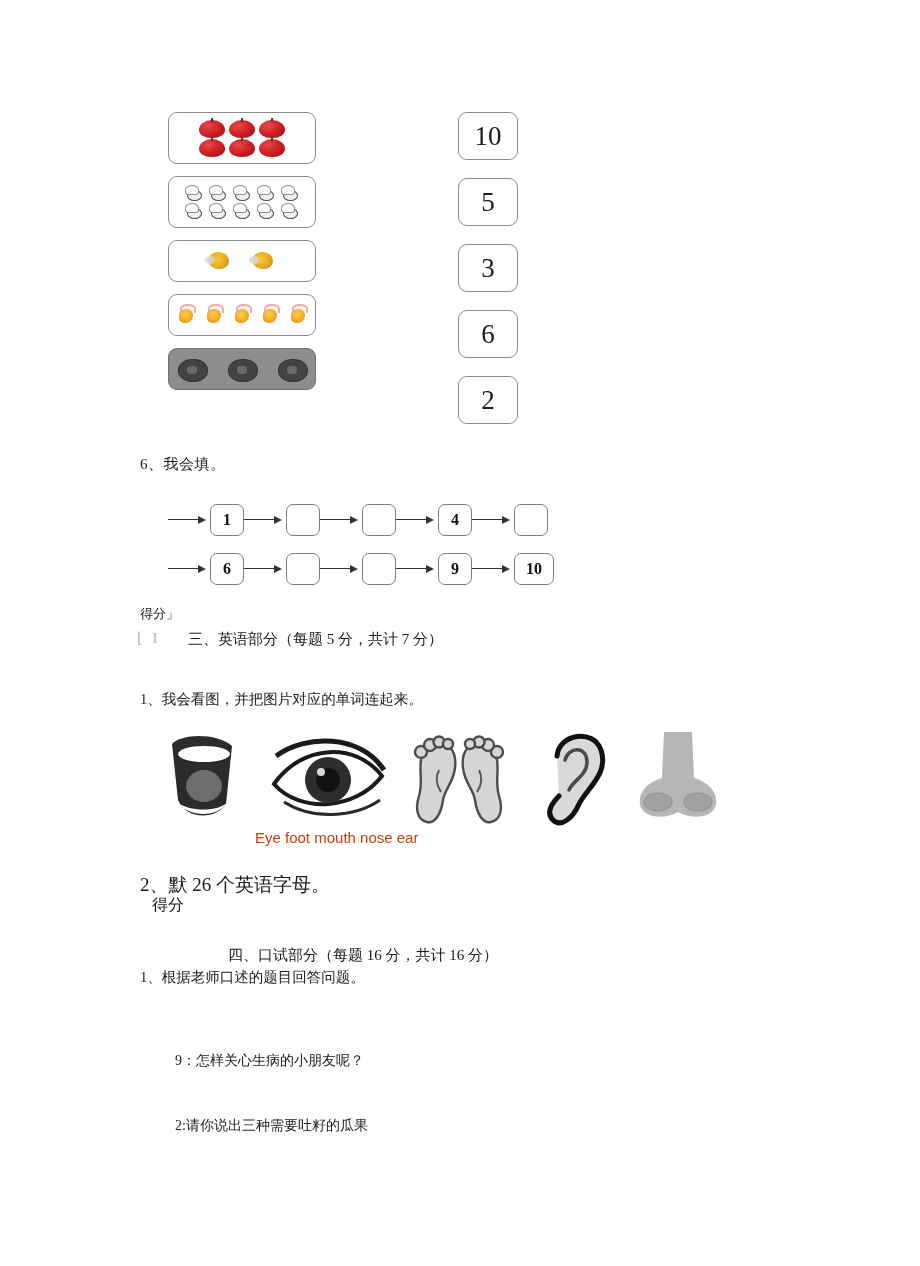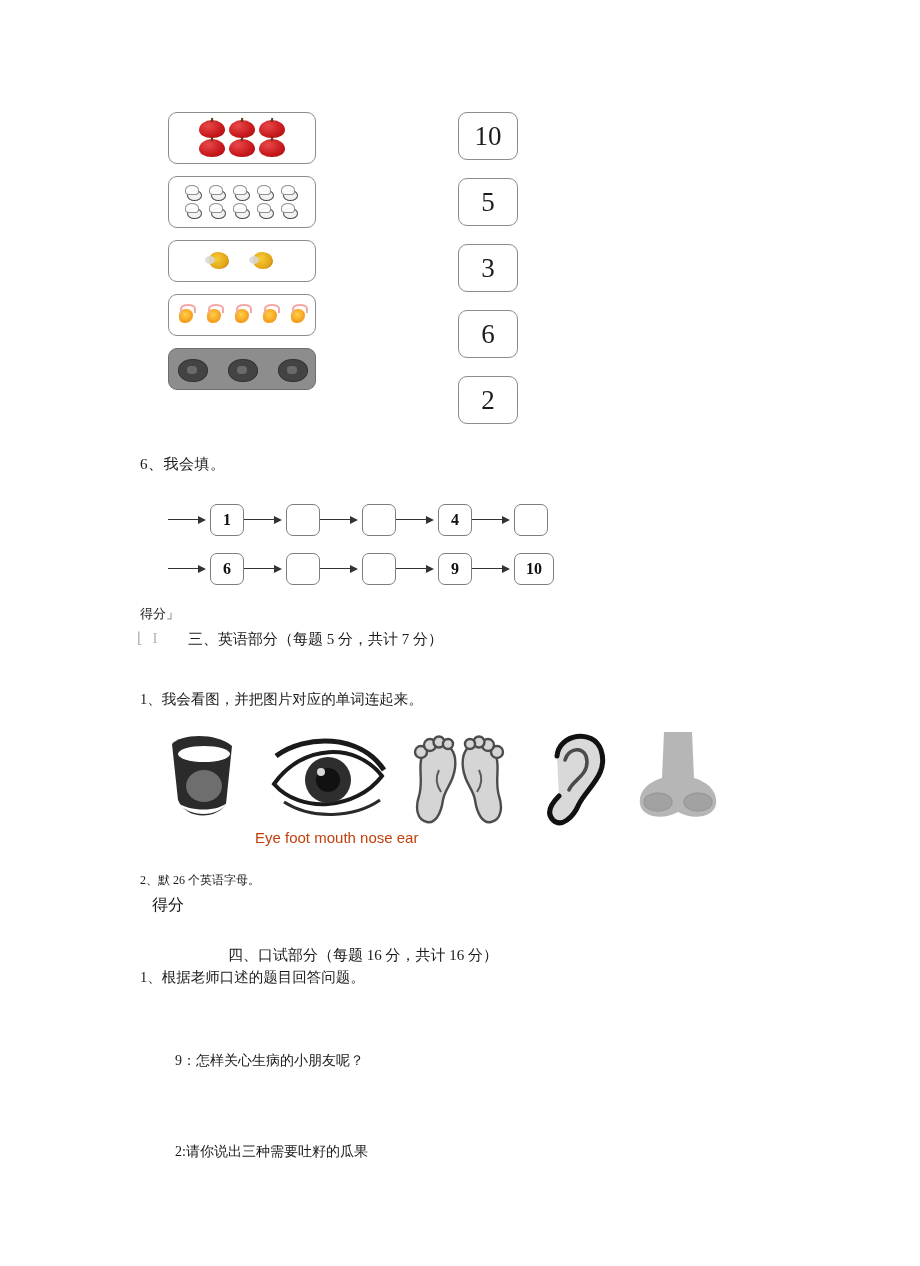--- a/index.html
+++ b/index.html
@@ -308,21 +308,21 @@
     font-size: 15px;
     color: #c2410c;
     white-space: nowrap;
   }
 
   
   .q2-eng {
     position: absolute;
     left: 140px;
     top: 872px;
-    font-size: 12px;
+    font-size: 19px;
   }
   .defen-2 {
     position: absolute;
     left: 140px;
     top: 895px;
     font-size: 16px;
     margin-left: 12px;
   }
   .sec4-title {
     position: absolute;
@@ -339,21 +339,21 @@
   }
   .oral-q1 {
     position: absolute;
     left: 175px;
     top: 1052px;
     font-size: 14px;
   }
   .oral-q2 {
     position: absolute;
     left: 175px;
-    top: 1143px;
+    top: 1117px;
     font-size: 14px;
     text-align: center;
   }
 </style>
 </head>
 <body>
 
 <div class="page">
 
   <div class="match-area">

